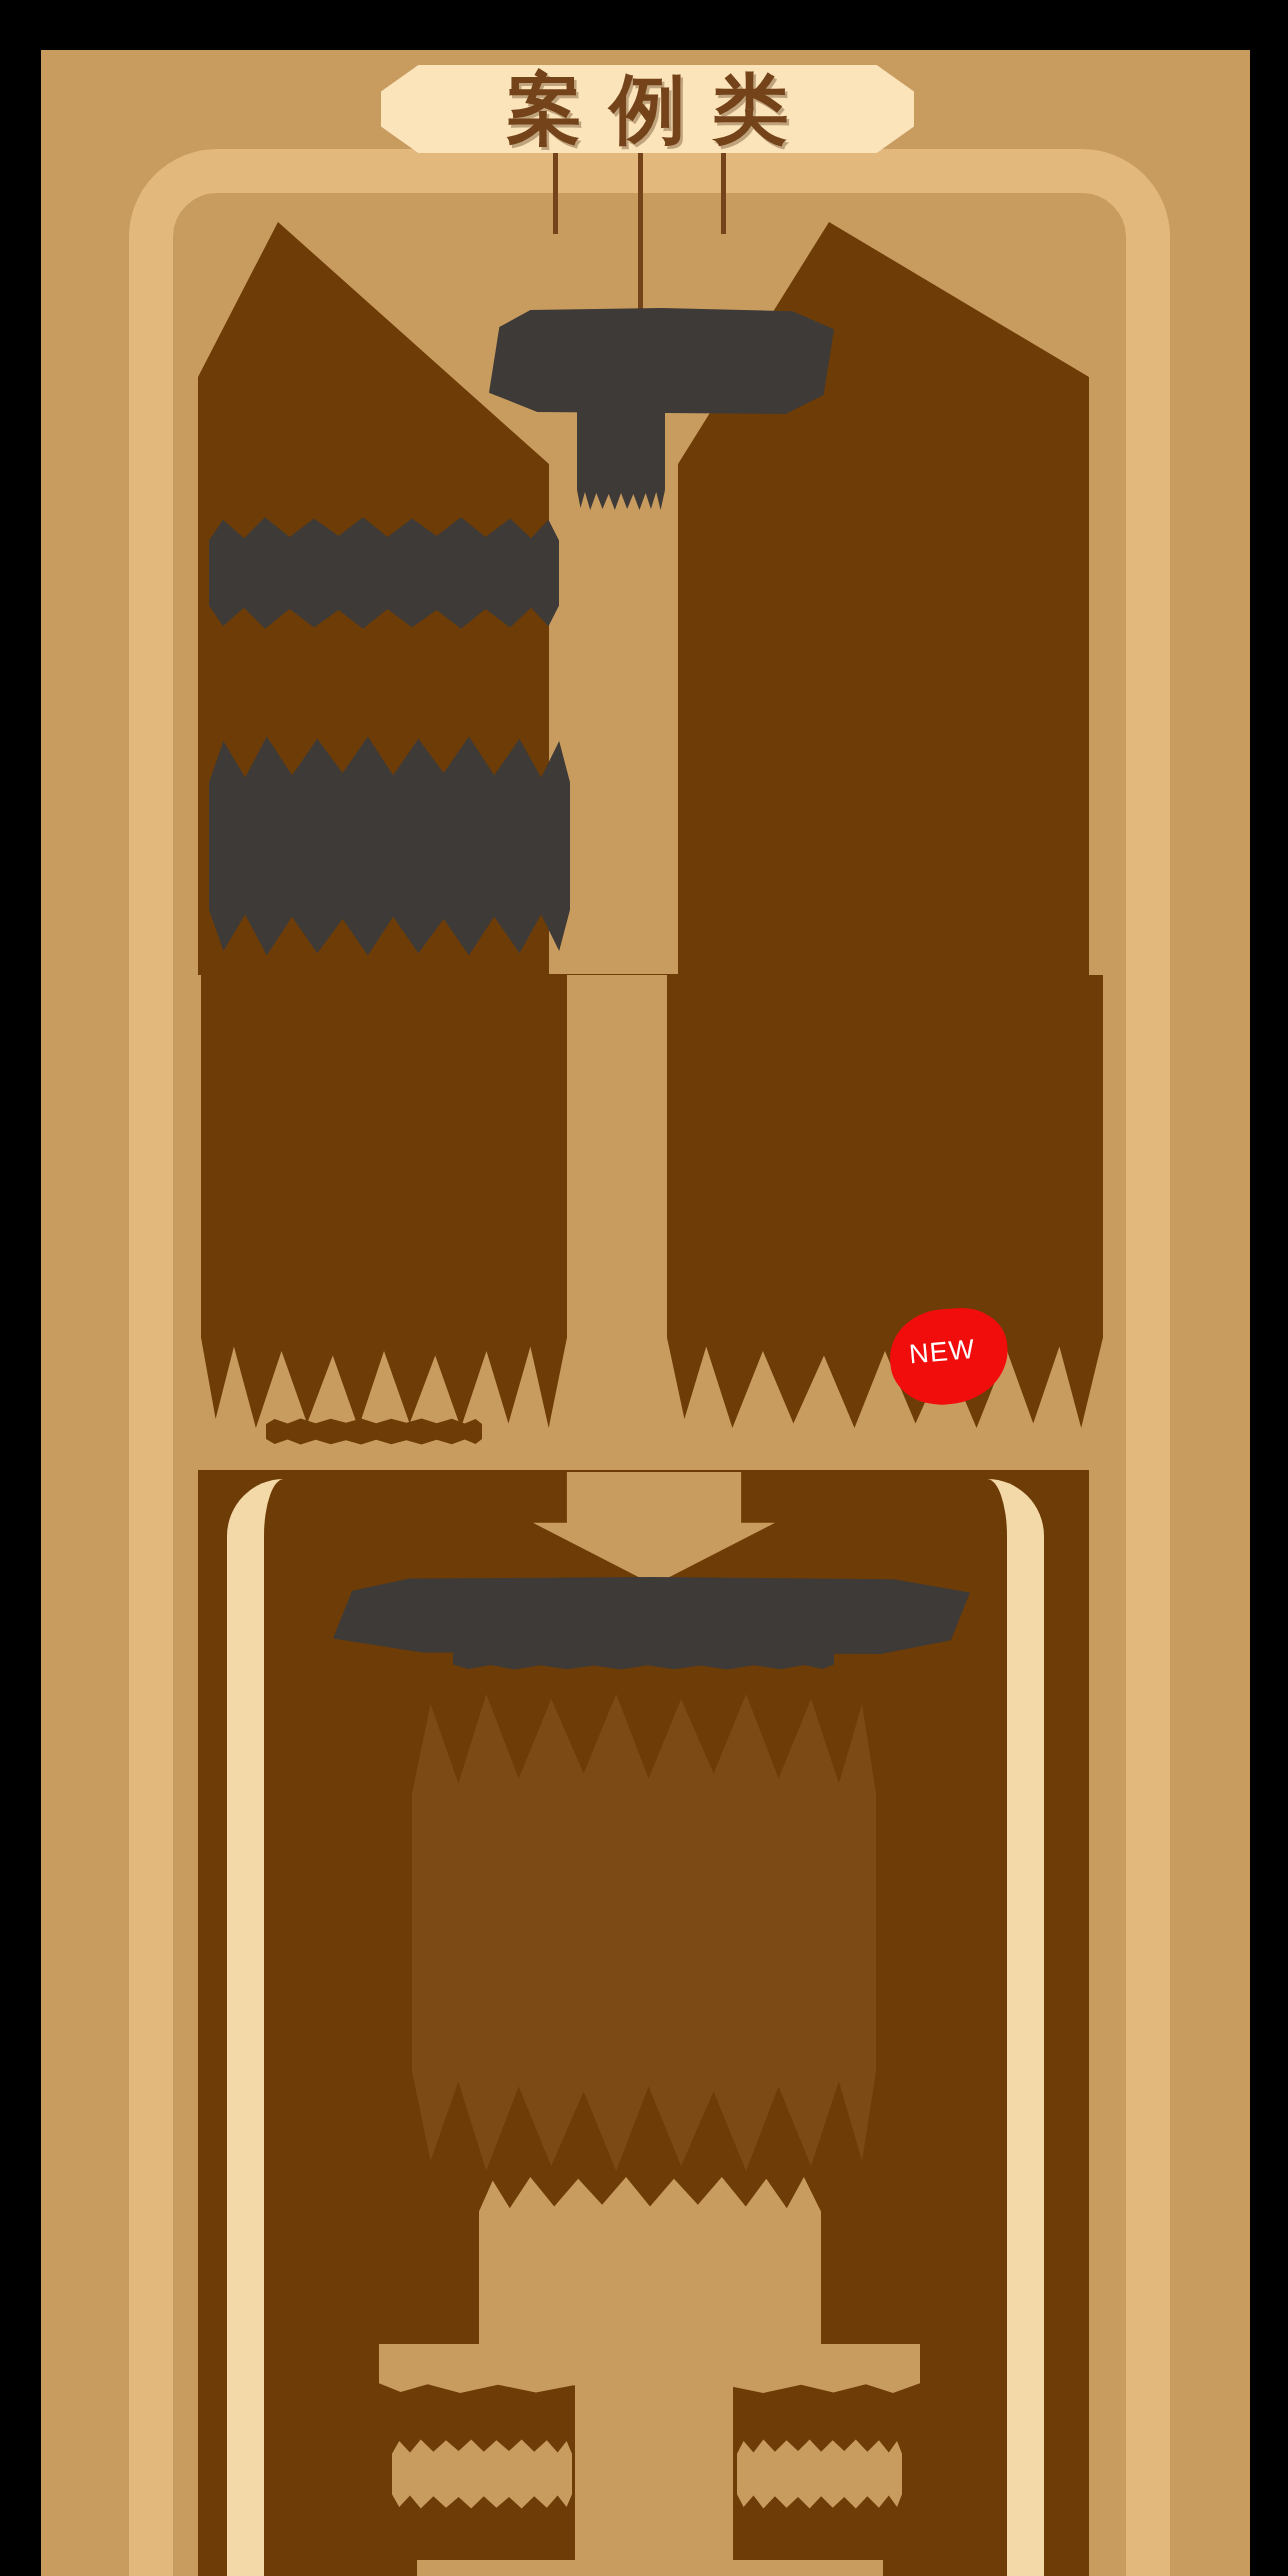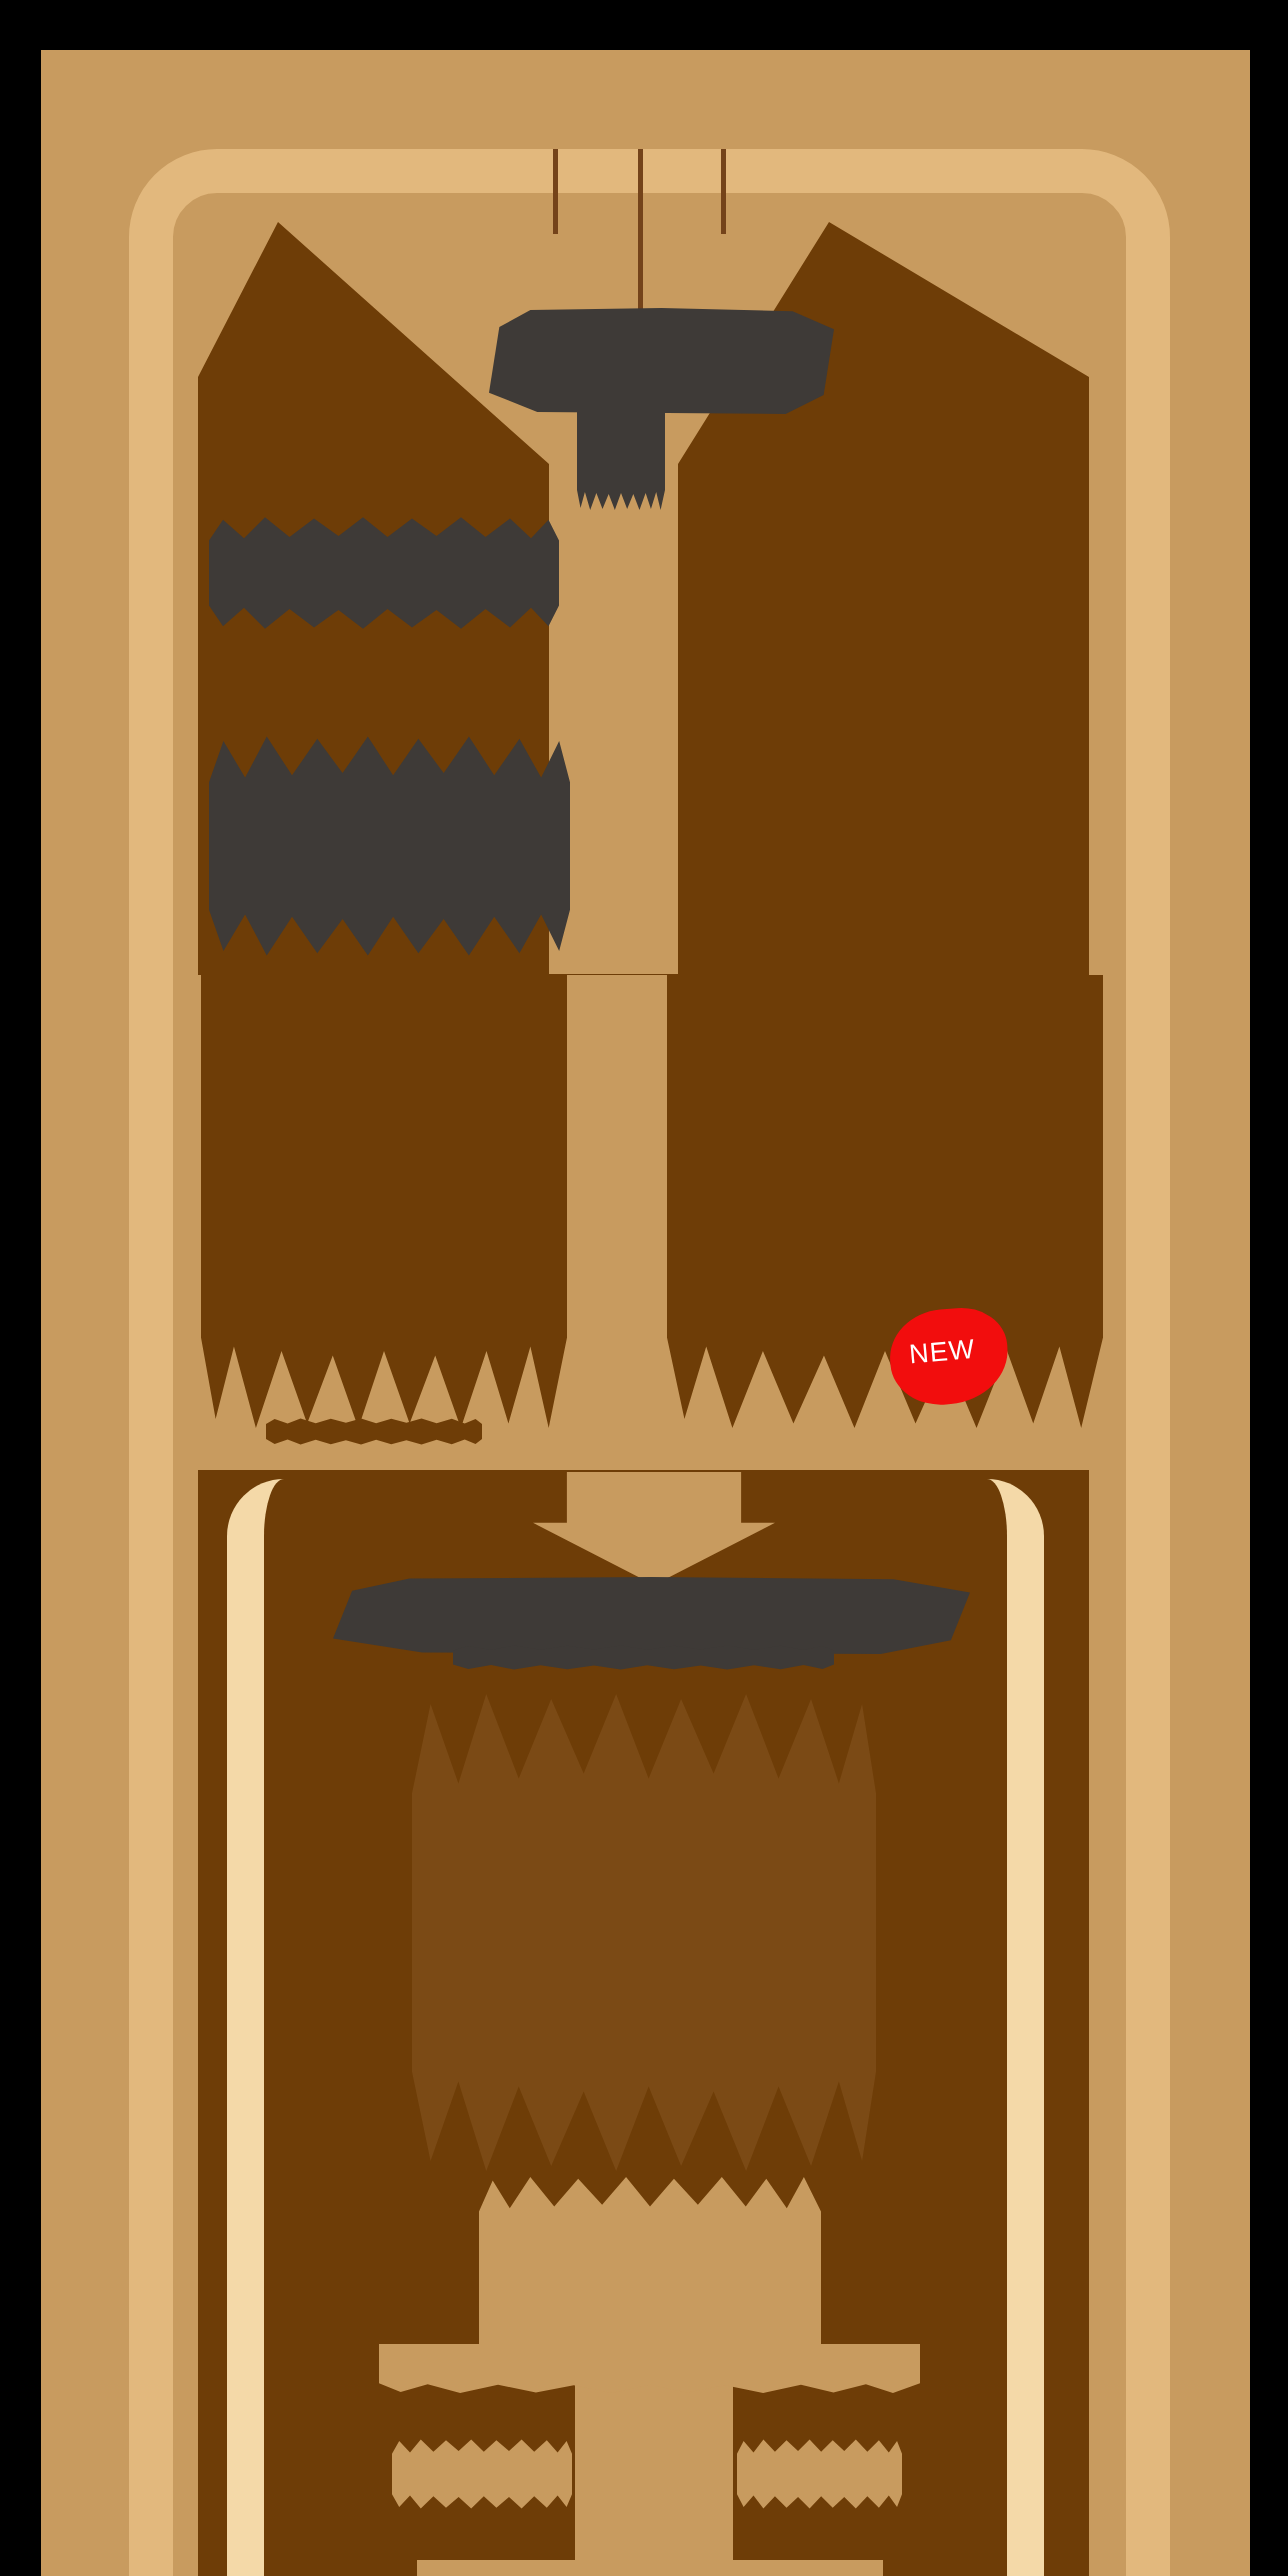--- a/index.html
+++ b/index.html
@@ -94,20 +94,23 @@
 <div id="canvas">
   <div class="abs" id="field"></div>
   <div class="abs" id="outline"></div>
 
   <div class="abs" id="slab"></div>
 
   <div class="abs string" style="left:553px;top:149px;height:85px;"></div>
   <div class="abs string" style="left:638px;top:149px;height:185px;"></div>
   <div class="abs string" style="left:721px;top:149px;height:85px;"></div>
 
+  <div class="abs" id="banner">
+    <span class="title">案例类</span>
+  </div>
 
   <div class="abs grayfill blob" id="head-blob"></div>
   <div class="abs ragB" id="head-stem"></div>
 
   <div class="abs grayfill ragTB" id="colL-g1"></div>
   <div class="abs grayfill ragTB" id="colL-g2"></div>
   <div class="abs grayfill ragTB" id="colL-g3"></div>
 
   <div class="abs" id="band"></div>
   <div class="abs darkfill ragB" id="colA"></div>

